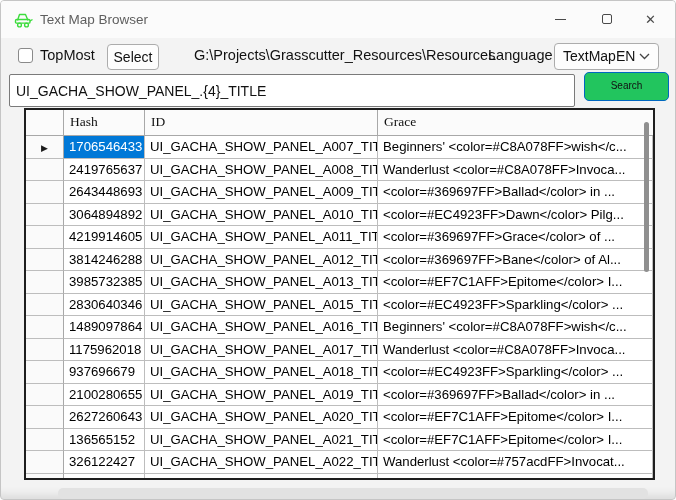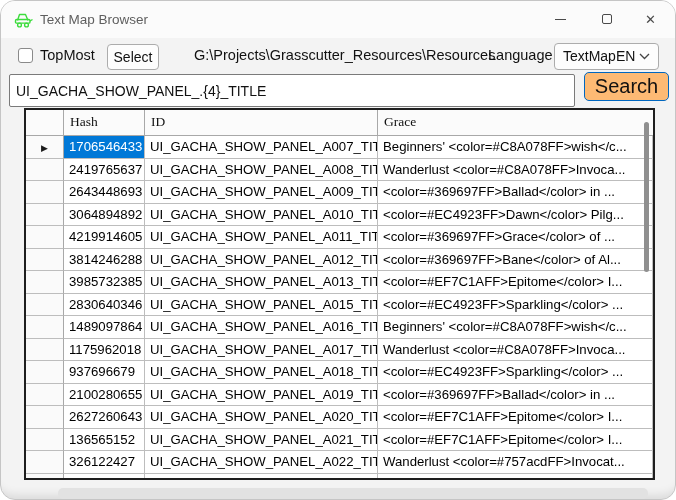--- a/index.html
+++ b/index.html
@@ -3,21 +3,21 @@
 <meta charset="utf-8">
 <style>
   * { box-sizing: border-box; margin: 0; padding: 0; }
   html,body { background:#ffffff; }
   body { font-family:"Liberation Sans","DejaVu Sans",sans-serif; }
 
   .window {
     position:relative; width:676px; height:500px;
     background:#F3F3F3;
     border:1px solid #C5C5C5;
-    border-radius:15px;
+    border-radius:4px;
     overflow:hidden;
     box-shadow: inset 0 -14px 10px -10px rgba(0,0,0,0.10);
   }
 
   
   .titlebar { position:absolute; left:0; top:0; width:100%; height:37px; background:#FBFBFB; }
   .app-icon { position:absolute; left:13px; top:10px; width:20px; height:17px; }
   .title-text { position:absolute; left:39px; top:0; line-height:37px; font-size:13.5px; color:#5E5E5E; }
   .winbtn { position:absolute; top:1px; width:45px; height:34px; display:flex; align-items:center; justify-content:center; cursor:default; }
   .btn-min { right:92px; }
@@ -46,22 +46,22 @@
 
   
   .search-input {
     position:absolute; left:8px; top:73px; width:566px; height:33px;
     border:1px solid #7A7A7A; border-radius:2px; background:#fff;
     font-family:"Liberation Sans","DejaVu Sans",sans-serif;
     font-size:14px; color:#111; padding:0 6px; outline:none;
   }
   .search-btn {
     position:absolute; left:583px; top:71px; width:85px; height:29px;
-    background:#fdba74; border:1.5px solid #0067C0; border-radius:5px;
-    font-size:20px; color:#111; text-align:center; line-height:26px;
+    background:#22c55e; border:1.5px solid #0067C0; border-radius:5px;
+    font-size:10px; color:#111; text-align:center; line-height:26px;
   }
 
   
   .grid {
     position:absolute; left:23px; top:107px; width:631px; height:372px;
     background:#fff; border:2px solid #1E1E1E; overflow:hidden;
   }
   .grid-header { display:flex; height:26px; background:#FBFBFB; }
   .gh-cell {
     border-right:1px solid #A8A8A8; border-bottom:1px solid #A8A8A8;

